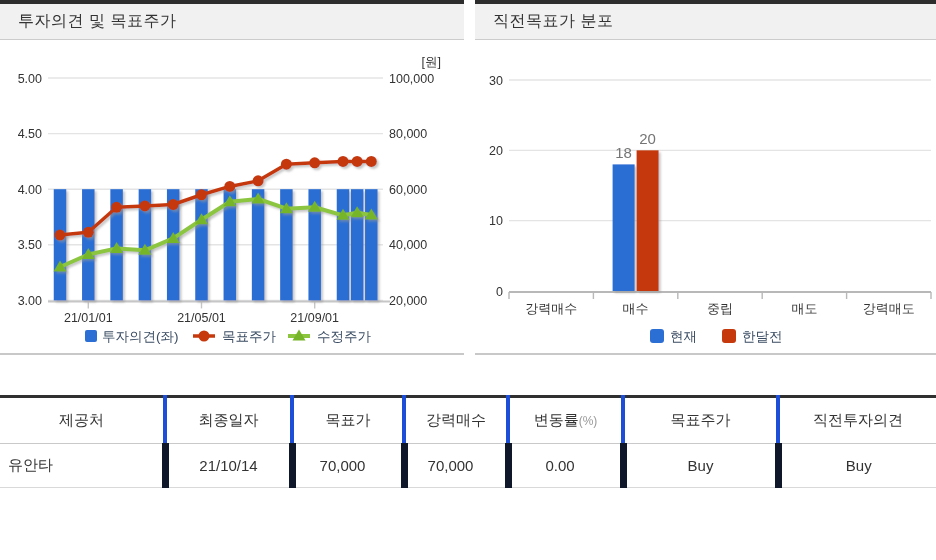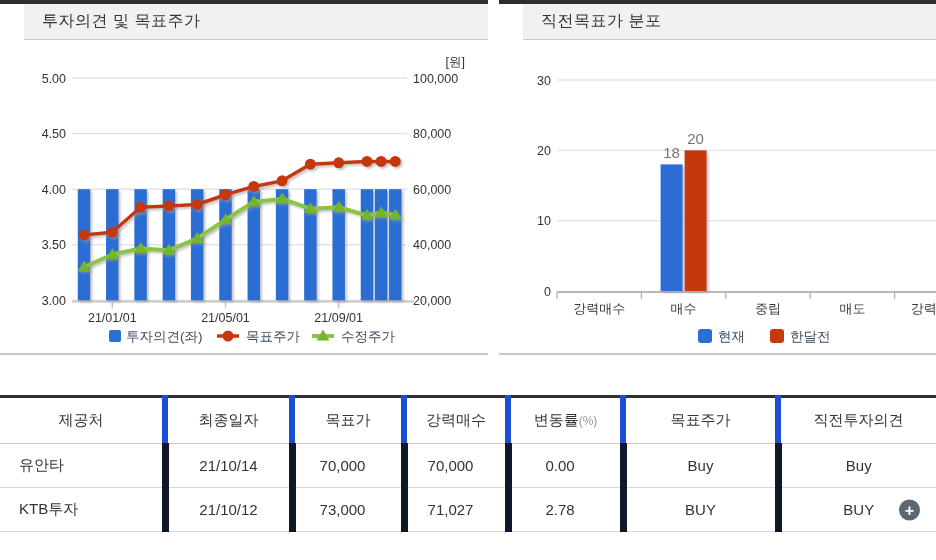--- a/index.html
+++ b/index.html
@@ -2,48 +2,48 @@
 <html><head>
 <meta charset="utf-8">
 <style>
   html,body{margin:0;padding:0;}
   body{
     width:936px;height:560px;overflow:hidden;background:#fff;
     font-family:"Liberation Sans","DejaVu Sans",sans-serif;
     -webkit-font-smoothing:antialiased;
   }
   .panels-row{display:flex;width:936px;}
-  .panel{border-top:4px solid #2d2d2d;border-bottom:2px solid #c8c8c8;background:#fff;padding-left:24px;}
+  .panel{border-top:4px solid #2d2d2d;border-bottom:2px solid #c8c8c8;background:#fff;}
   .panel.left{width:464px;margin-right:11px;}
   .panel.right{width:461px;}
   .panel-header{
     height:36px;background:#f1f1f1;border-bottom:1px solid #ccc;
     display:flex;align-items:center;padding-left:18px;box-sizing:border-box;
   }
   .panel-title{font-size:16px;color:#333;letter-spacing:0.5px;}
   .chart-body{height:313px;position:relative;}
   .chart-body svg{display:block;}
 
   table.opinion-table{
     width:936px;border-collapse:collapse;table-layout:fixed;
     margin-top:40px;border-top:3px solid #303030;
   }
   table.opinion-table th{
     height:47px;font-weight:normal;font-size:15px;color:#333;
-    border-bottom:1px solid #c9c9c9;border-left:6px solid #1d4ed8;
+    border-bottom:1px solid #c9c9c9;border-left:4px solid #1d4ed8;
     text-align:center;box-sizing:border-box;
   }
   table.opinion-table th:first-child, table.opinion-table td:first-child{border-left:none;}
   table.opinion-table td{
     height:44px;font-size:15px;color:#333;
     border-bottom:1px solid #d9d9d9;border-left:7px solid #0f172a;
     box-sizing:border-box;position:relative;
   }
   .sub-unit{font-size:12px;color:#999;}
-  td.al{text-align:left;padding-left:19px;}
+  td.al{text-align:left;padding-left:8px;}
   td.ac{text-align:center;}
   td.ar{text-align:center;padding-right:12px;}
   .expand-btn{
     position:absolute;right:16px;top:50%;transform:translateY(-50%);
     width:21px;height:21px;border-radius:50%;border:none;cursor:pointer;
     background:#5b6771;color:#fff;font-size:16px;font-weight:bold;line-height:19px;
     text-align:center;padding:0;
   }
 </style>
 </head>
@@ -217,26 +217,14 @@
   <tbody>
     <tr>
       <td class="al">유안타</td>
       <td class="ac">21/10/14</td>
       <td class="ar">70,000</td>
       <td class="ar">70,000</td>
       <td class="ar">0.00</td>
       <td class="ac">Buy</td>
       <td class="ac">Buy</td>
     </tr>
-    <tr>
-      <td class="al">KTB투자</td>
-      <td class="ac">21/10/12</td>
-      <td class="ar">73,000</td>
-      <td class="ar">71,027</td>
-      <td class="ar">2.78</td>
-      <td class="ac">BUY</td>
-      <td class="ac">
-        <span>BUY</span>
-        <button class="expand-btn"><span>+</span></button>
-      </td>
-    </tr>
   </tbody>
 </table>
 
 </body></html>

